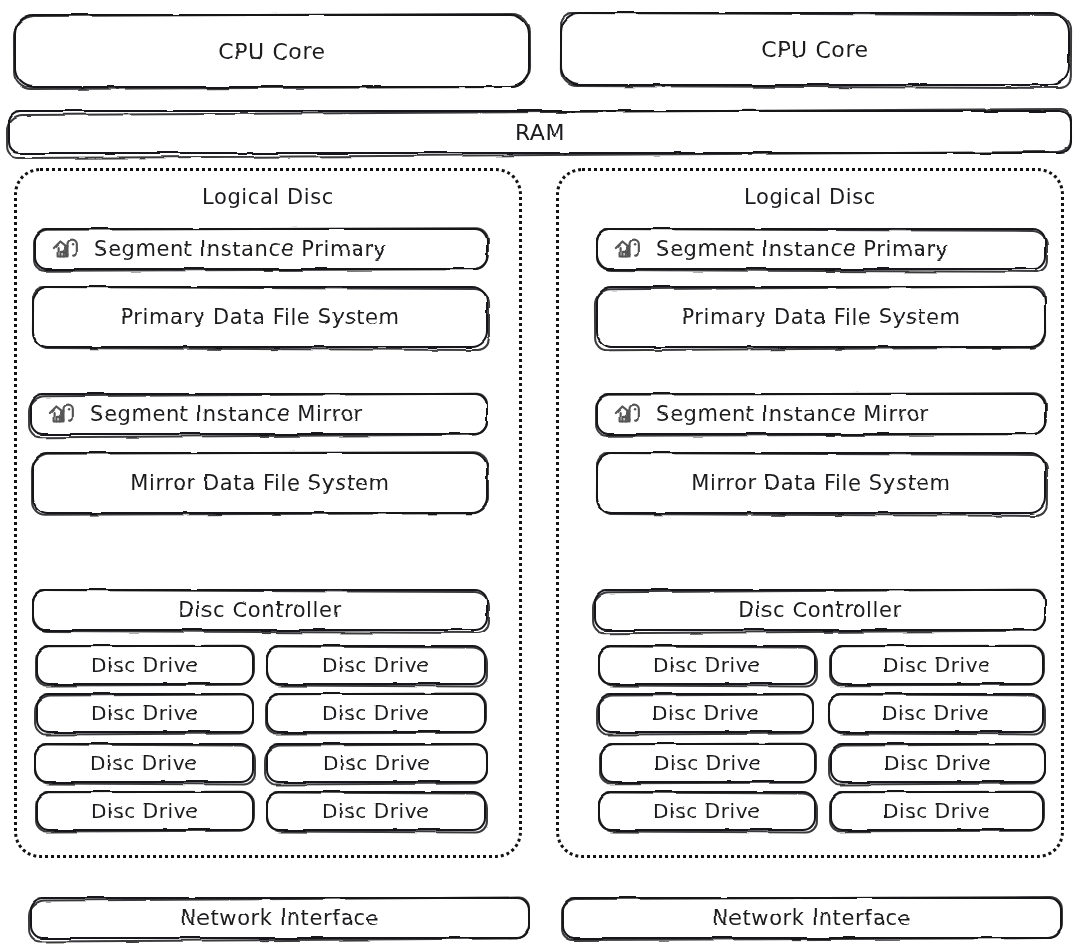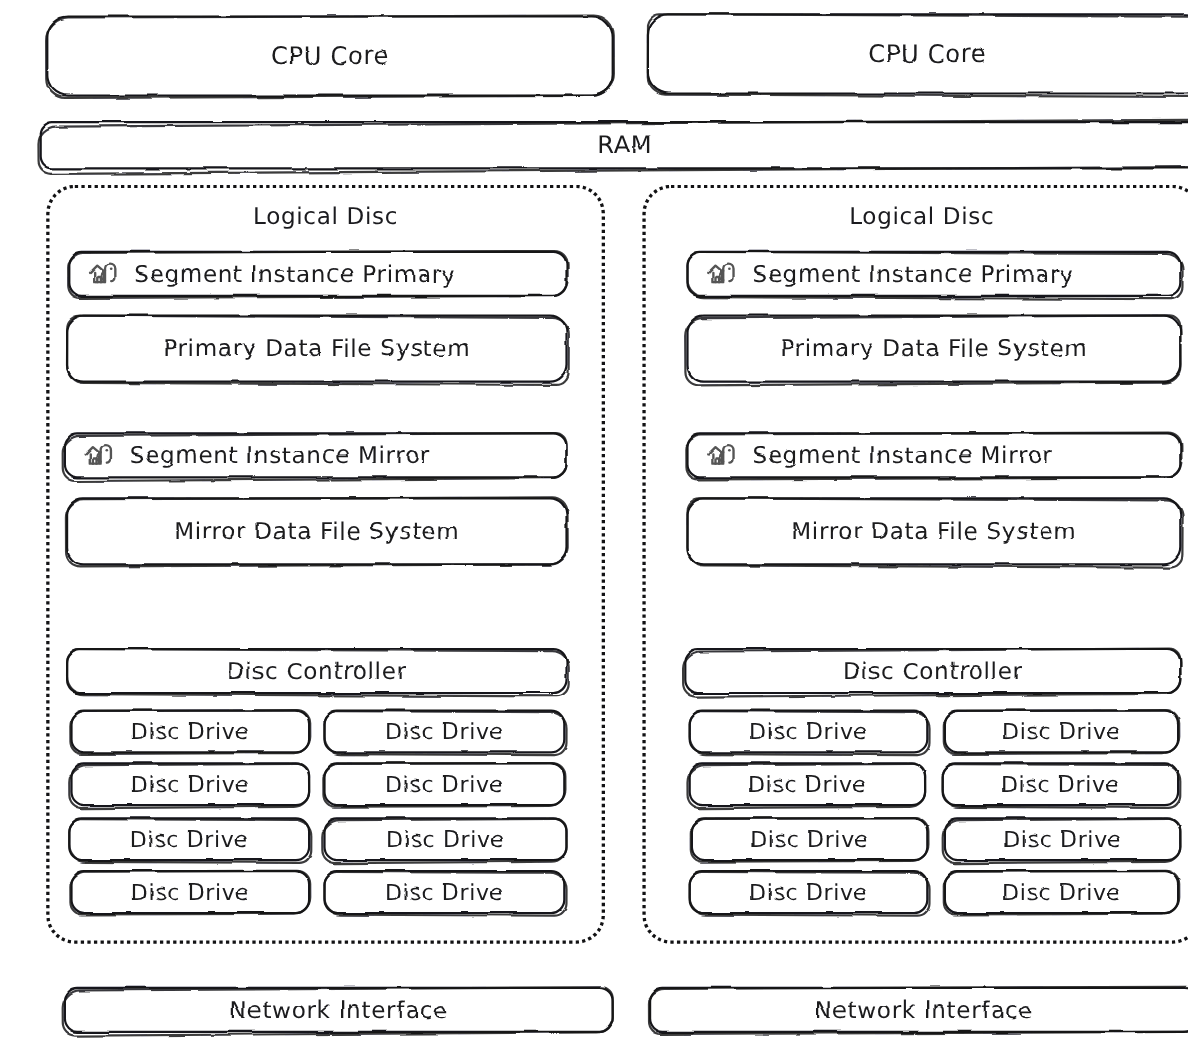--- a/index.html
+++ b/index.html
@@ -15,21 +15,20 @@
     overflow: hidden;
   }
 
   #defs-svg { position: absolute; width: 0; height: 0; }
 
   .canvas {
     position: relative;
     width: 908px;
     height: 950px;
     box-sizing: border-box;
-    margin-left: 28px;
   }
 
   
   .sk {
     position: absolute;
     box-sizing: border-box;
     background: #ffffff;
     border: 2.6px solid #16161a;
     border-radius: 14px;
     display: flex;

